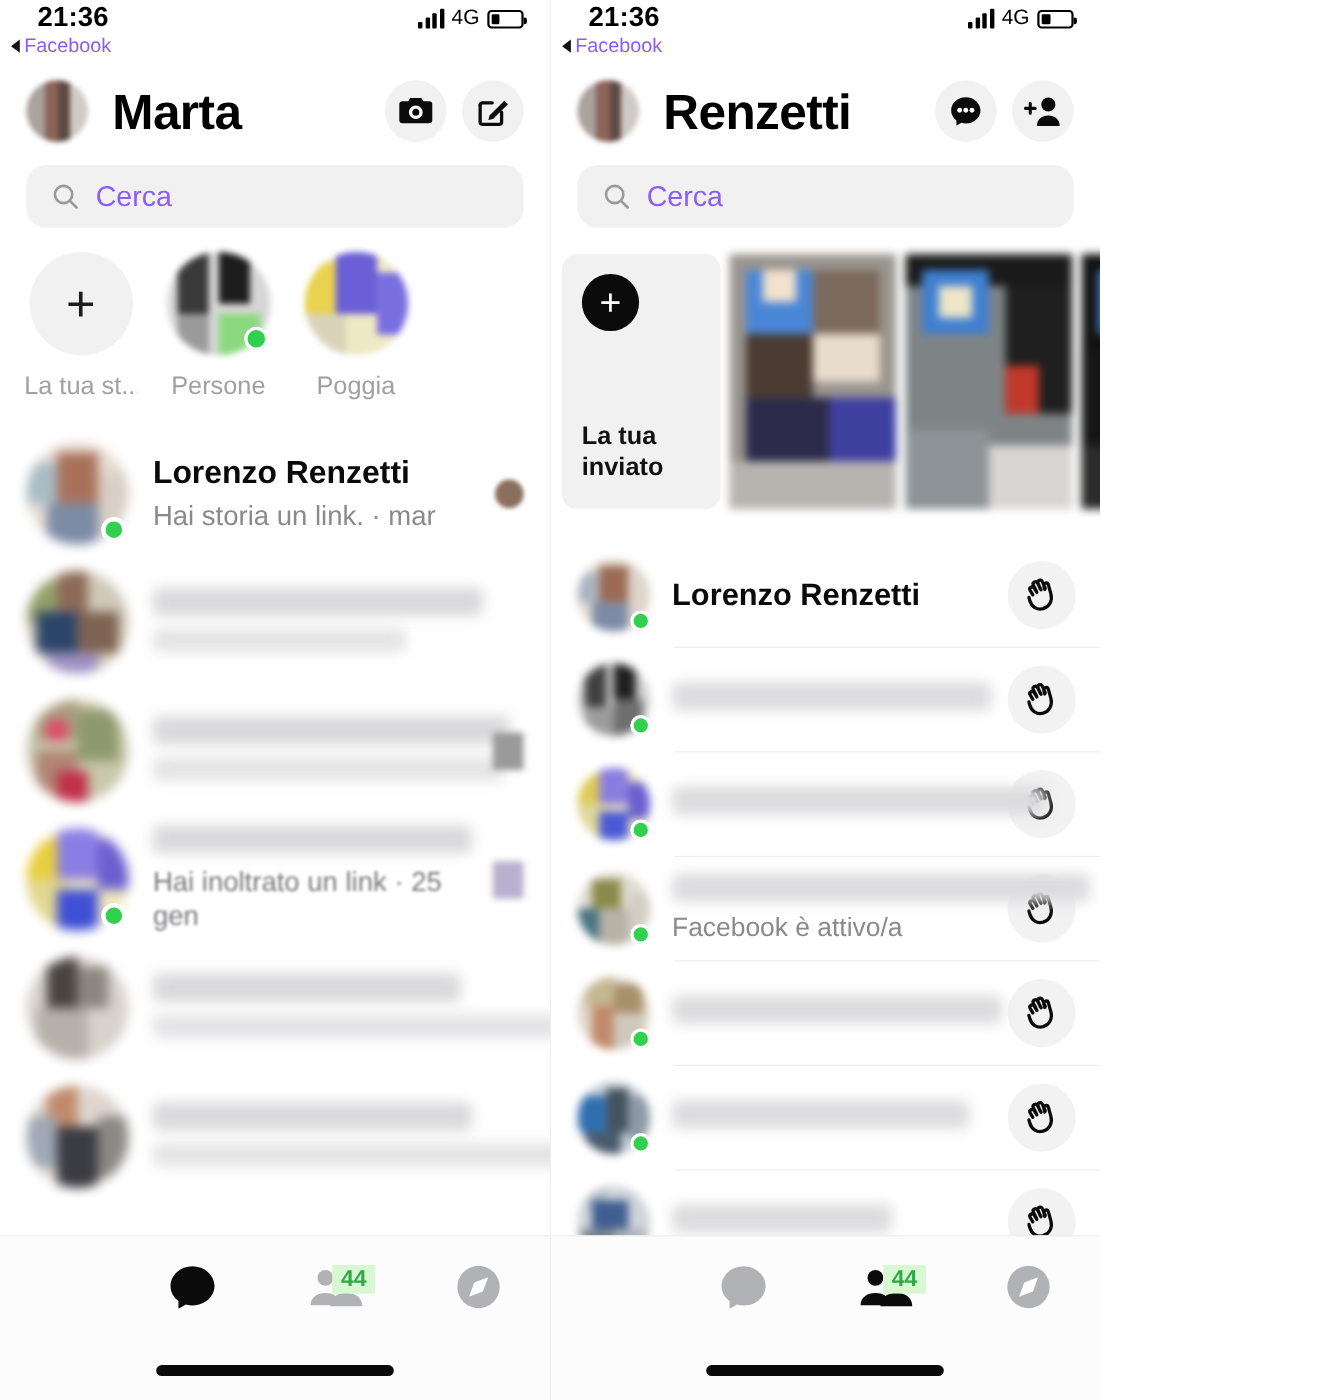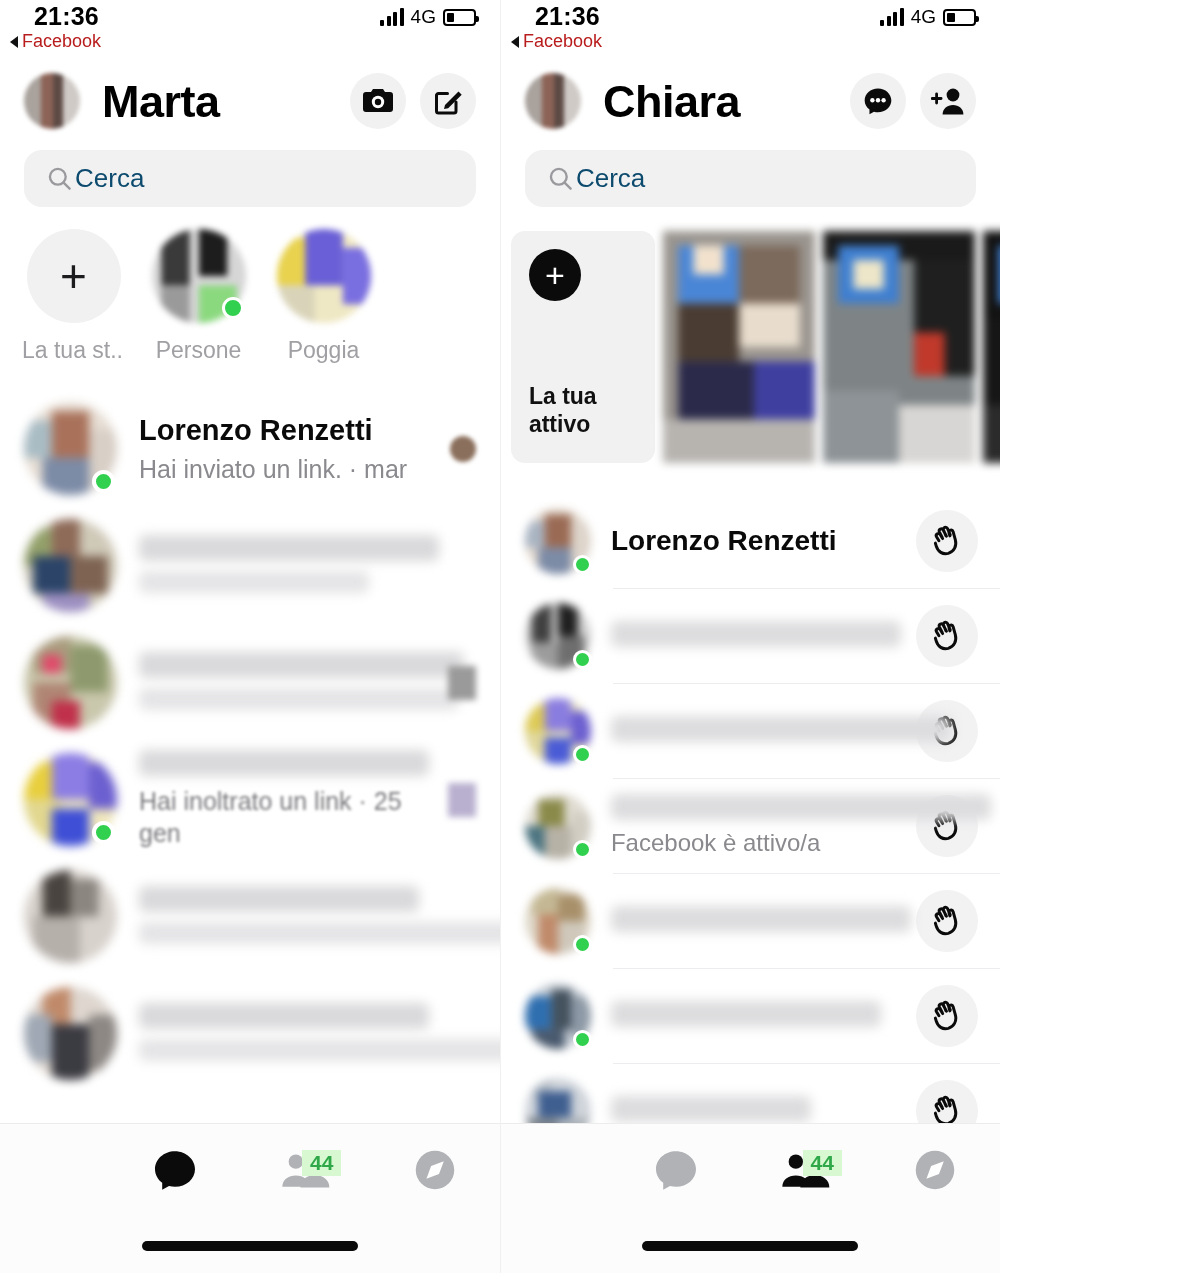--- a/index.html
+++ b/index.html
@@ -24,21 +24,21 @@
     height: 62px;
     padding: 4px 26px 0 26px;
   }
   .sb-time {
     position: absolute; left: 34px; top: 2px;
     font-size: 25px; font-weight: bold; color: #000;
     letter-spacing: .2px;
   }
   .sb-back {
     position: absolute; left: 10px; top: 31px;
-    font-size: 18px; color: #b91c1c;
+    font-size: 18px; color: #8b5cf6;
     display: flex; align-items: center; gap: 4px;
   }
   .sb-back .tri {
     width: 0; height: 0;
     border-top: 6px solid transparent;
     border-bottom: 6px solid transparent;
     border-right: 8px solid #111;
     display: inline-block;
   }
   .sb-right {
@@ -89,21 +89,21 @@
   .circle-btn svg { display: block; }
 
   
   .searchbar {
     margin: 10px 24px 0 24px;
     height: 57px; border-radius: 18px;
     background: #f1f1f2;
     display: flex; align-items: center; padding: 0 22px;
   }
   .searchbar .ph {
-    font-size: 26px; color: #0c4a6e; margin-left: 2px;
+    font-size: 26px; color: #8b5cf6; margin-left: 14px;
   }
 
   
   .stories {
     display: flex; padding: 22px 0 0 22px; gap: 22px;
   }
   .story { width: 103px; flex: none; text-align: center; }
   .story .ring {
     width: 94px; height: 94px; border-radius: 50%;
     margin: 0 auto; position: relative;
@@ -368,21 +368,21 @@
                 <rect width="10" height="10" fill="#e6ddd3"></rect>
                 <rect x="0" y="2" width="3" height="4" fill="#a9bcc4"></rect>
                 <rect x="3" y="1" width="4" height="5" fill="#a9715a"></rect>
                 <rect x="2" y="6" width="5" height="4" fill="#7c8ba6"></rect>
                 <rect x="7" y="3" width="3" height="7" fill="#d8cfc6"></rect>
               </svg></div>
           <div class="dot"></div>
         </div>
         <div class="txt">
           <div class="nm">Lorenzo Renzetti</div>
-          <div class="msg">Hai inviato un link. · mar</div>
+          <div class="msg">Hai storia un link. · mar</div>
         </div>
         <div class="seen" style="background:#8a6f5c"></div>
       </div>
 
       <div class="chatrow">
         <div class="av">
           <div class="im"><svg class="px" viewBox="0 0 10 10" preserveAspectRatio="none">
                 <rect width="10" height="10" fill="#cfc9b8"></rect>
                 <rect x="0" y="1" width="3" height="4" fill="#93a06a"></rect>
                 <rect x="3" y="0" width="3" height="4" fill="#8e6a58"></rect>
@@ -511,21 +511,21 @@
           </span>
         <span class="net">4G</span>
         <span class="battery">
             <span class="fill" style="width:30%"></span>
           </span>
       </div>
     </div>
 
     <div class="appbar">
       <div class="me-avatar"></div>
-      <div class="title">Chiara</div>
+      <div class="title">Renzetti</div>
       <div class="spacer"></div>
       <div class="circle-btn">
         <svg width="32" height="32" viewBox="0 0 24 24">
           <path d="M12 2.6C6.4 2.6 2 6.7 2 11.6c0 2.7 1.4 5.2 3.6 6.8v3.5l3.4-1.9c1 .3 2 .4 3 .4 5.6 0 10-4 10-8.8S17.6 2.6 12 2.6z" fill="#0b0b0b"></path>
           <circle cx="7.8" cy="11.4" r="1.65" fill="#fff"></circle>
             <circle cx="12" cy="11.4" r="1.65" fill="#fff"></circle>
             <circle cx="16.2" cy="11.4" r="1.65" fill="#fff"></circle>
         </svg>
       </div>
       <div class="circle-btn">
@@ -543,21 +543,21 @@
         <line x1="15.6" y1="15.6" x2="21" y2="21" stroke="#9a9a9e" stroke-width="2.1" stroke-linecap="round"></line>
       </svg>
       <span class="ph">Cerca</span>
     </div>
 
     <div class="storycards">
       <div class="card">
         <div class="plus">+</div>
         <div class="lbl">
           <span>La tua</span><br>
-          <span>attivo</span>
+          <span>inviato</span>
         </div>
       </div>
       <div class="tile">
         <svg class="px" viewBox="0 0 10 16" preserveAspectRatio="none">
             <rect width="10" height="16" fill="#9a958f"></rect>
             <rect x="1" y="1" width="4" height="4" fill="#4a86d6"></rect>
             <rect x="2" y="1" width="2" height="2" fill="#f2e2cd"></rect>
             <rect x="5" y="1" width="4" height="4" fill="#7c6a5c"></rect>
             <rect x="1" y="5" width="4" height="4" fill="#4a3c32"></rect>
             <rect x="5" y="5" width="4" height="3" fill="#e8ddcd"></rect>

